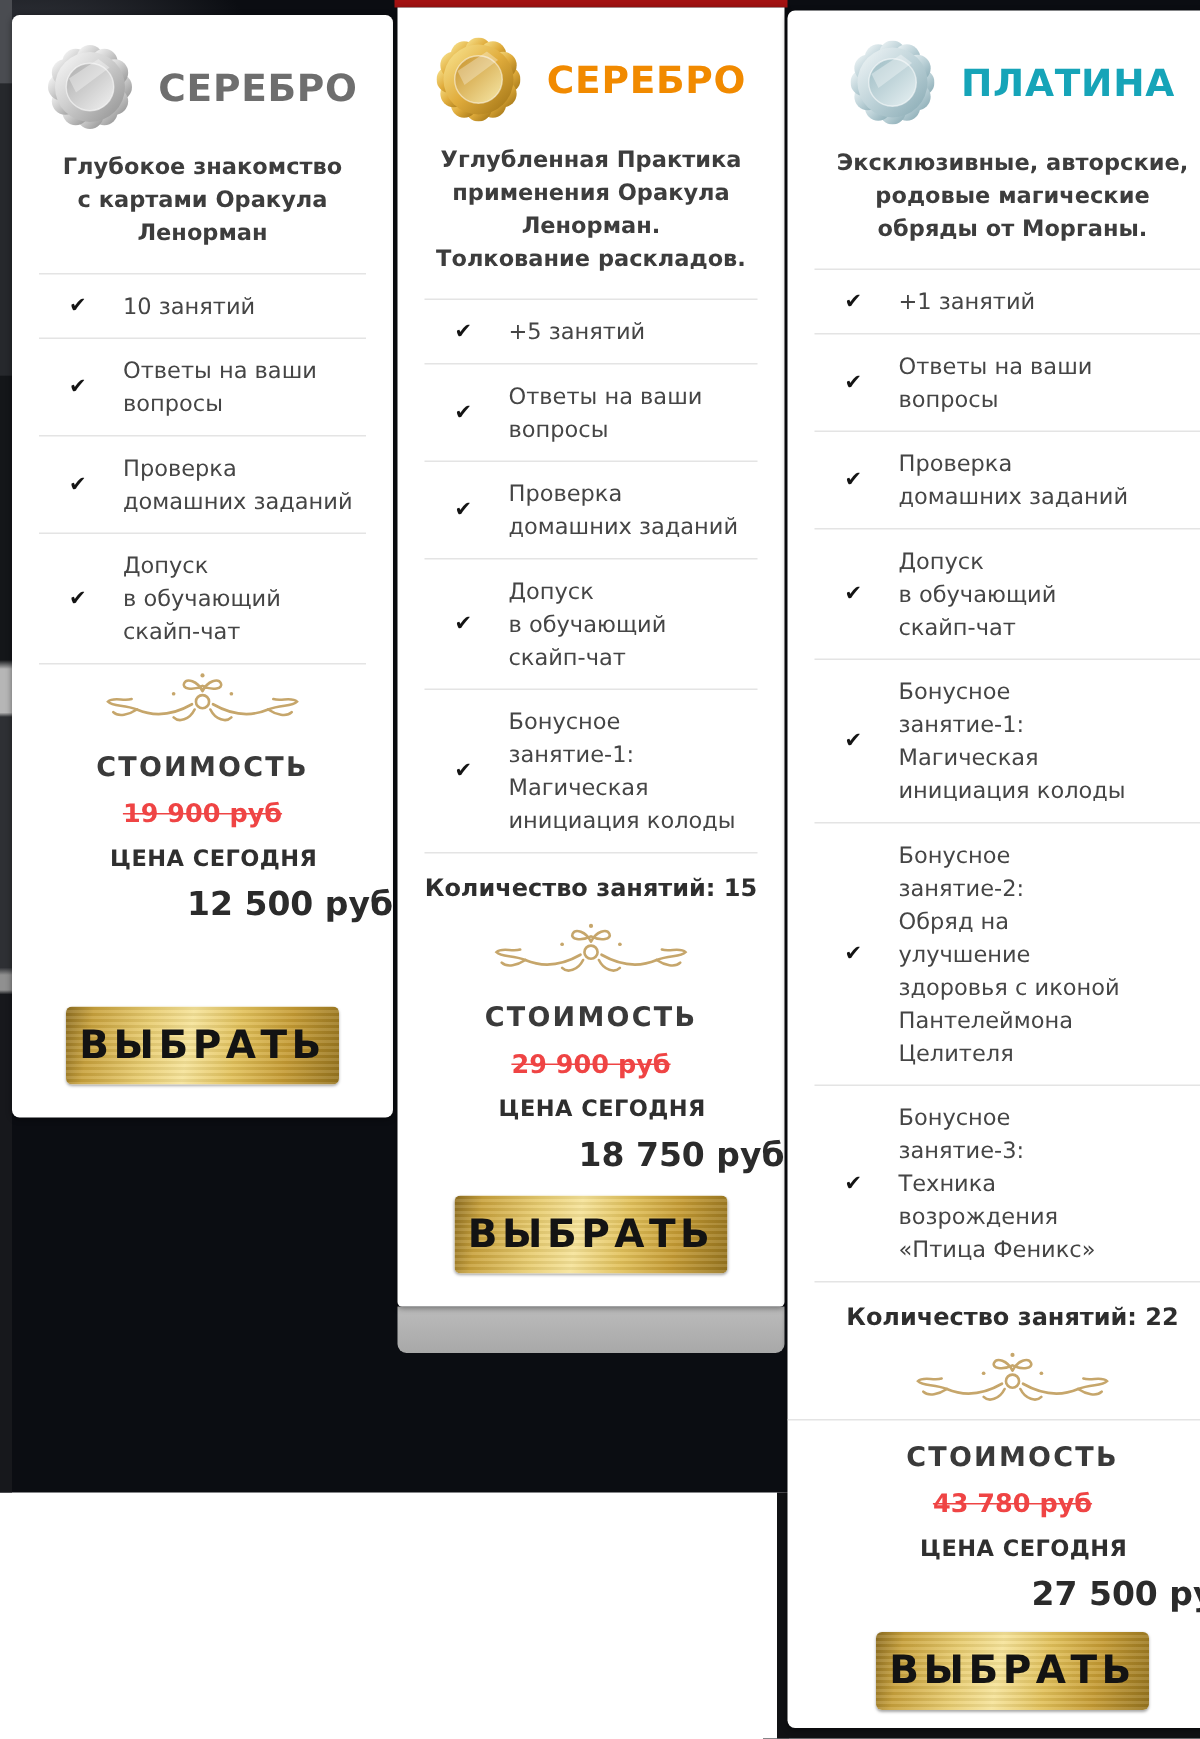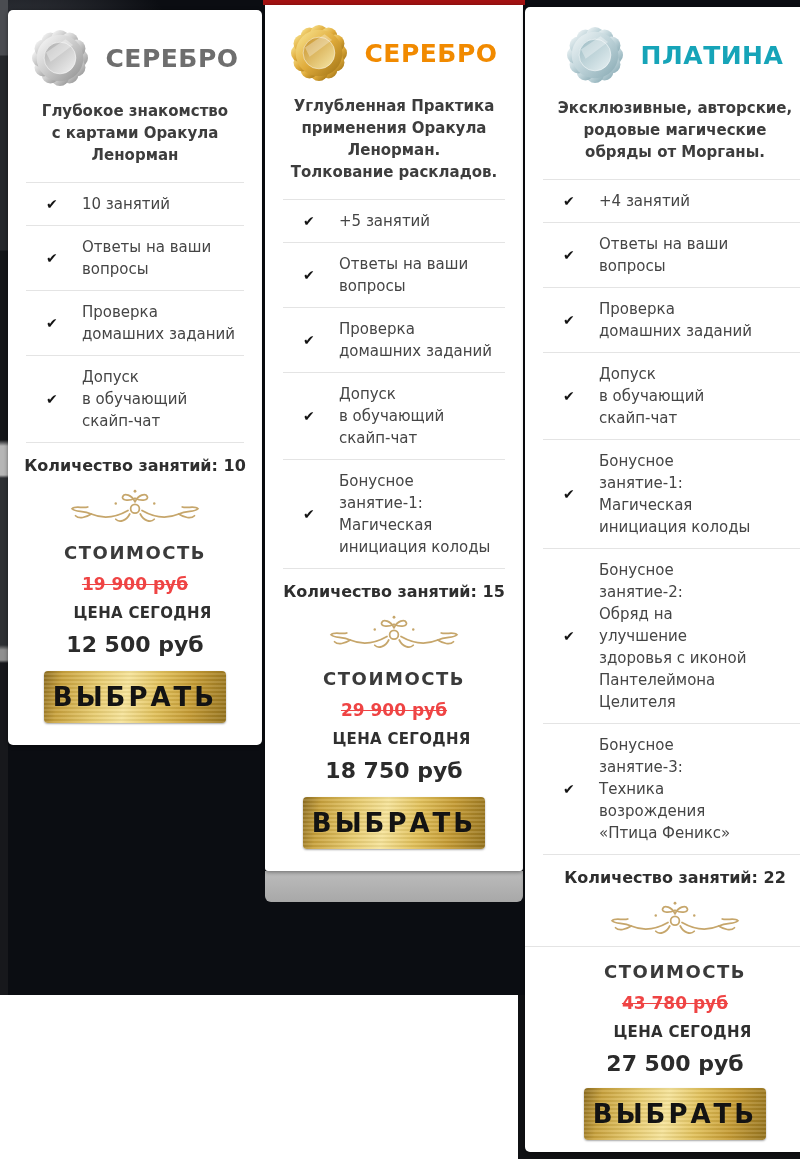--- a/index.html
+++ b/index.html
@@ -100,21 +100,21 @@
   }
   .old-price{
     text-align:center;font-weight:bold;font-size:17px;color:#ef4444;
     text-decoration:line-through;padding:7px 0 3px;
   }
   .today-label{
     text-align:center;font-weight:bold;font-size:15px;color:#2f2f2f;
     padding:7px 0 3px;letter-spacing:.3px;margin-left:15px;
   }
   .price{
-    text-align:center;font-weight:bold;font-size:22px;color:#2b2b2b;
+    text-align:right;font-weight:bold;font-size:22px;color:#2b2b2b;
     padding:7px 0 6px;
   }
   .btn-wrap{
     margin-top:auto;display:flex;justify-content:center;
     padding:6px 0 22px;
   }
   .choose-btn{
     width:182px;height:52px;border:none;border-radius:4px;cursor:pointer;
     font-family:inherit;font-size:26px;font-weight:bold;letter-spacing:3px;
     color:#131313;
@@ -215,21 +215,20 @@
 домашних заданий</span>
   </div>
   <div class="divider"></div>
   <div class="feature">
     <span class="check">✔</span>
     <span class="ftext">Допуск
 в обучающий
 скайп-чат</span>
   </div>
   <div class="divider"></div>
-  <div class="lessons">Количество занятий: 10</div>
   <div class="flourish">
     <svg viewBox="0 0 160 48" width="140" height="42">
       <g fill="none" stroke="#c6a66b" stroke-width="2" stroke-linecap="round">
         <circle cx="80" cy="26" r="5"></circle>
         <path d="M80 18 C76 10, 68 8, 66 12 C64 16, 72 18, 80 14 C88 18, 96 16, 94 12 C92 8, 84 10, 80 18"></path>
         <path d="M72 28 C58 36, 44 38, 30 32 C20 28, 12 30, 8 26 C12 22, 20 26, 26 24"></path>
         <path d="M30 32 C24 36, 16 38, 12 34"></path>
         <path d="M88 28 C102 36, 116 38, 130 32 C140 28, 148 30, 152 26 C148 22, 140 26, 134 24"></path>
         <path d="M130 32 C136 36, 144 38, 148 34"></path>
         <path d="M74 32 C70 40, 62 42, 58 38"></path>
@@ -362,21 +361,21 @@
       </svg>
     </span>
     <h2 class="card-title t-platinum">ПЛАТИНА</h2>
   </div>
   <p class="card-desc">Эксклюзивные, авторские,
 родовые магические
 обряды от Морганы.</p>
   <div class="divider"></div>
   <div class="feature">
     <span class="check">✔</span>
-    <span class="ftext">+4 занятий</span>
+    <span class="ftext">+1 занятий</span>
   </div>
   <div class="divider"></div>
   <div class="feature">
     <span class="check">✔</span>
     <span class="ftext">Ответы на ваши
 вопросы</span>
   </div>
   <div class="divider"></div>
   <div class="feature">
     <span class="check">✔</span>

